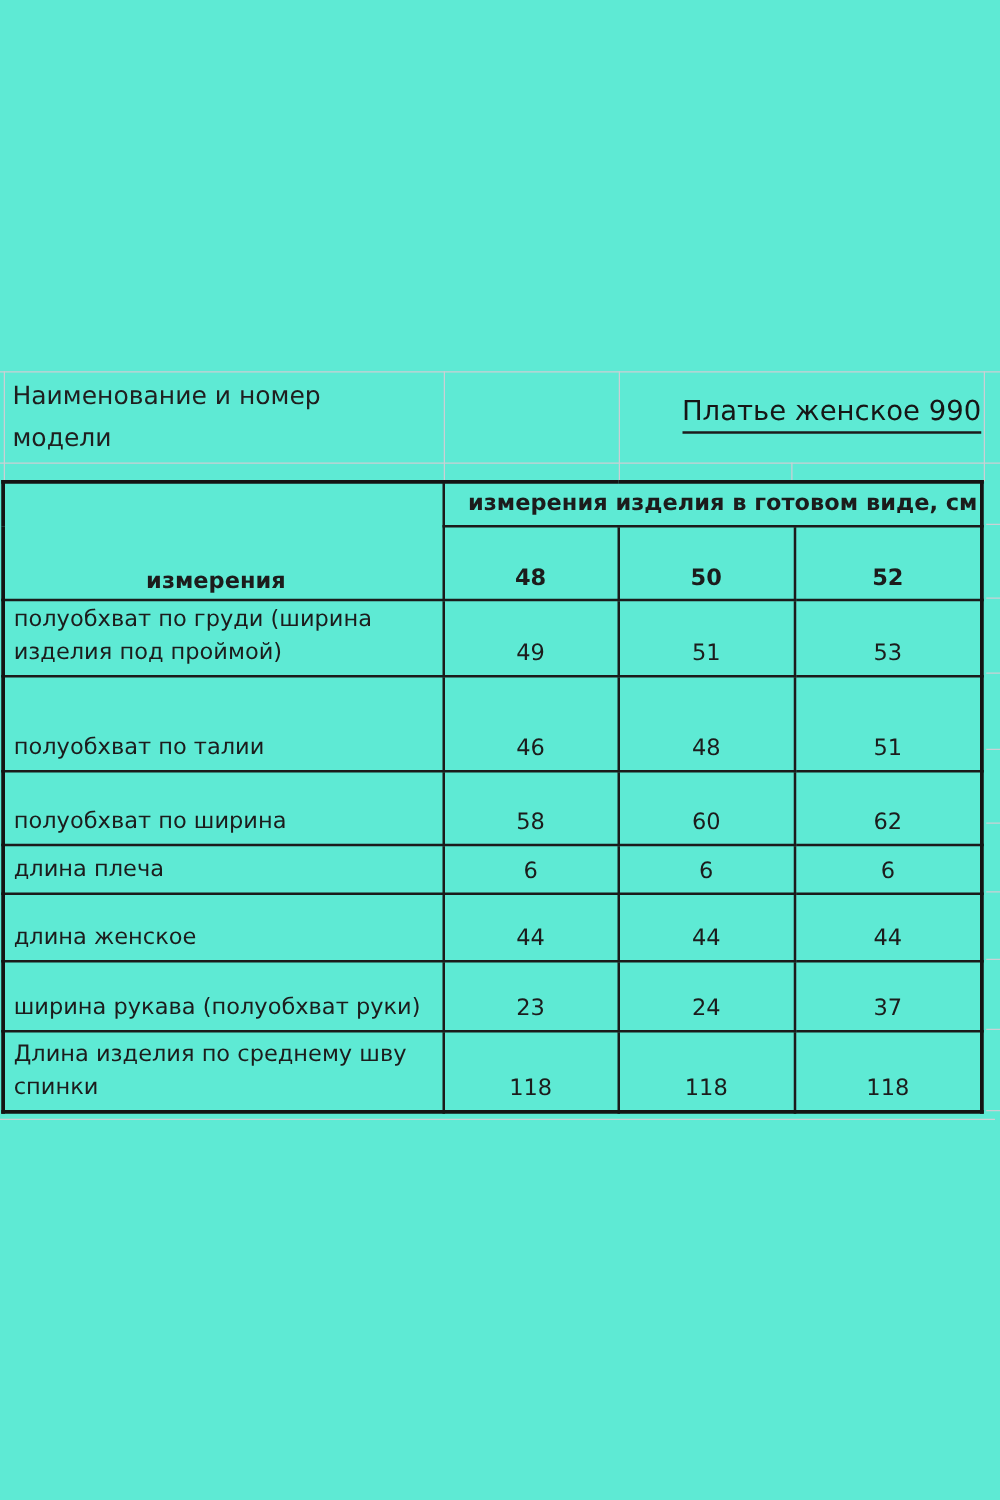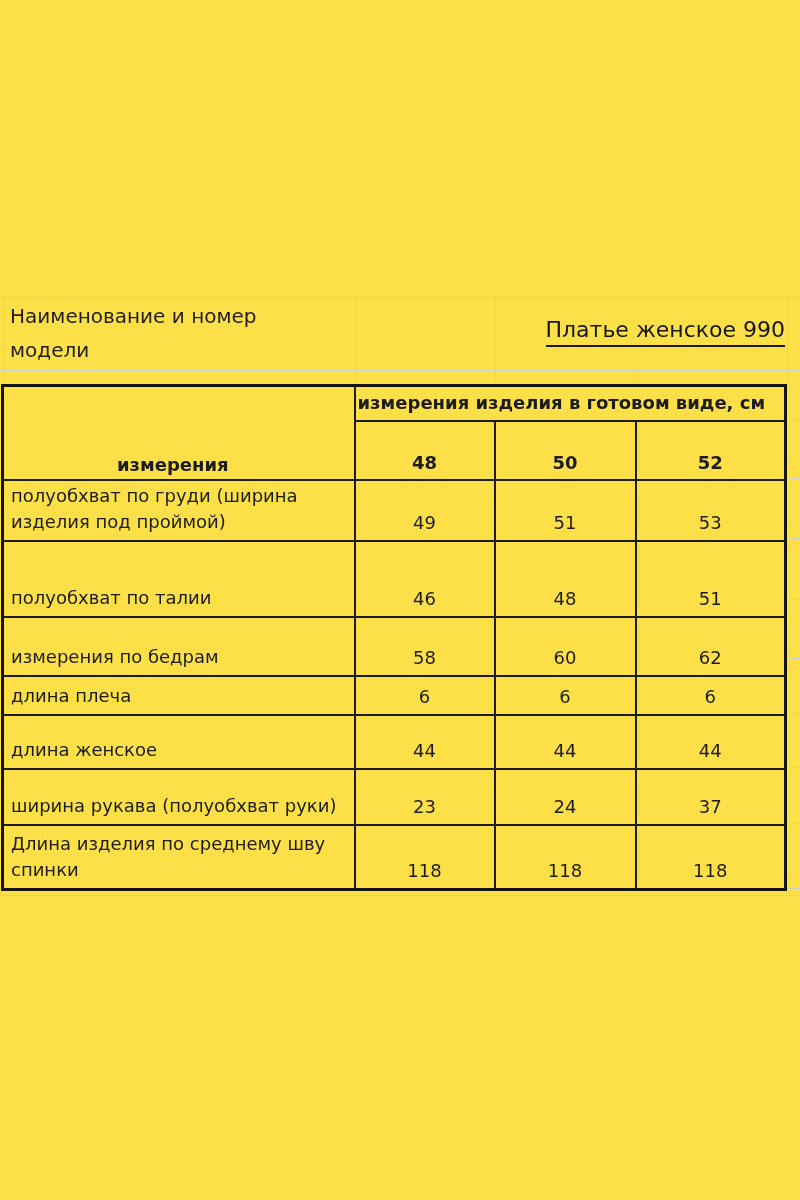--- a/index.html
+++ b/index.html
@@ -1,17 +1,17 @@
 <!DOCTYPE html>
 <html><head>
 <meta charset="utf-8">
 <style>
   html,body{margin:0;padding:0;background:#ffffff;}
   .sheet{
-    position:relative;width:800px;height:1200px;background:#fde047;overflow:hidden;
+    position:relative;width:800px;height:1200px;background:#5eead4;overflow:hidden;
     font-family:"DejaVu Sans","Liberation Sans",sans-serif;color:#1c1c1c;
   }
   
   .gl{position:absolute;background:#cbd0d4;}
   .glh{height:1px;}
   .glv{width:1px;}
 
   
   .model-title{
     position:absolute;left:10px;top:299px;width:320px;
@@ -26,21 +26,21 @@
   
   table.size-table{
     position:absolute;left:1px;top:384px;width:786px;
     border-collapse:collapse;table-layout:fixed;
     border:3px solid #141414;
   }
   table.size-table td{
     border:2px solid #1b1b1b;font-size:18px;color:#1c1c1c;
     overflow:hidden;
   }
-  td.thead{font-weight:bold;text-align:left;vertical-align:middle;padding:2px 2px 3px 2px;}
+  td.thead{font-weight:bold;text-align:right;vertical-align:middle;padding:2px 2px 3px 2px;}
   td.meas{font-weight:bold;text-align:center;vertical-align:bottom;padding:0 14px 4px 2px;}
   td.size{font-weight:bold;text-align:center;vertical-align:bottom;padding:0 2px 6px 2px;}
   td.label{text-align:left;vertical-align:bottom;padding:2px 4px 5px 7px;line-height:26px;}
   td.num{text-align:center;vertical-align:bottom;padding:0 2px 7px 2px;}
 
   tr.r-head{height:35px;}
   tr.r-sizes{height:59px;}
   tr.row-0{height:60px;}
   tr.row-1{height:76px;}
   tr.row-2{height:59px;}
@@ -102,21 +102,21 @@
         <td class="num">51</td>
         <td class="num">53</td>
       </tr>
       <tr class="row-1">
         <td class="label">полуобхват по талии</td>
         <td class="num">46</td>
         <td class="num">48</td>
         <td class="num">51</td>
       </tr>
       <tr class="row-2">
-        <td class="label">измерения по бедрам</td>
+        <td class="label">полуобхват по ширина</td>
         <td class="num">58</td>
         <td class="num">60</td>
         <td class="num">62</td>
       </tr>
       <tr class="row-3">
         <td class="label">длина плеча</td>
         <td class="num">6</td>
         <td class="num">6</td>
         <td class="num">6</td>
       </tr>

